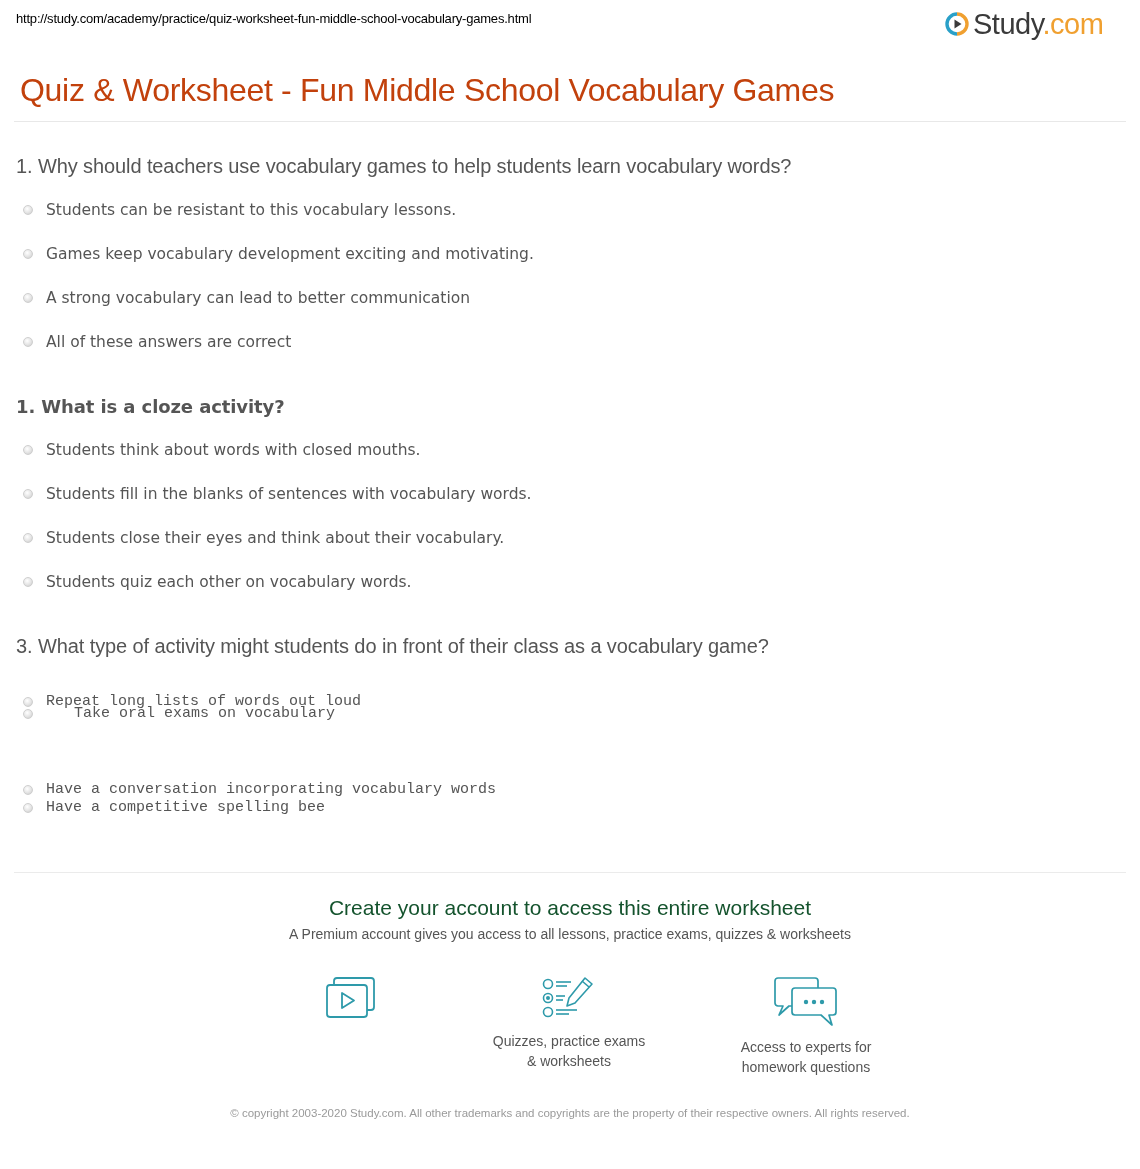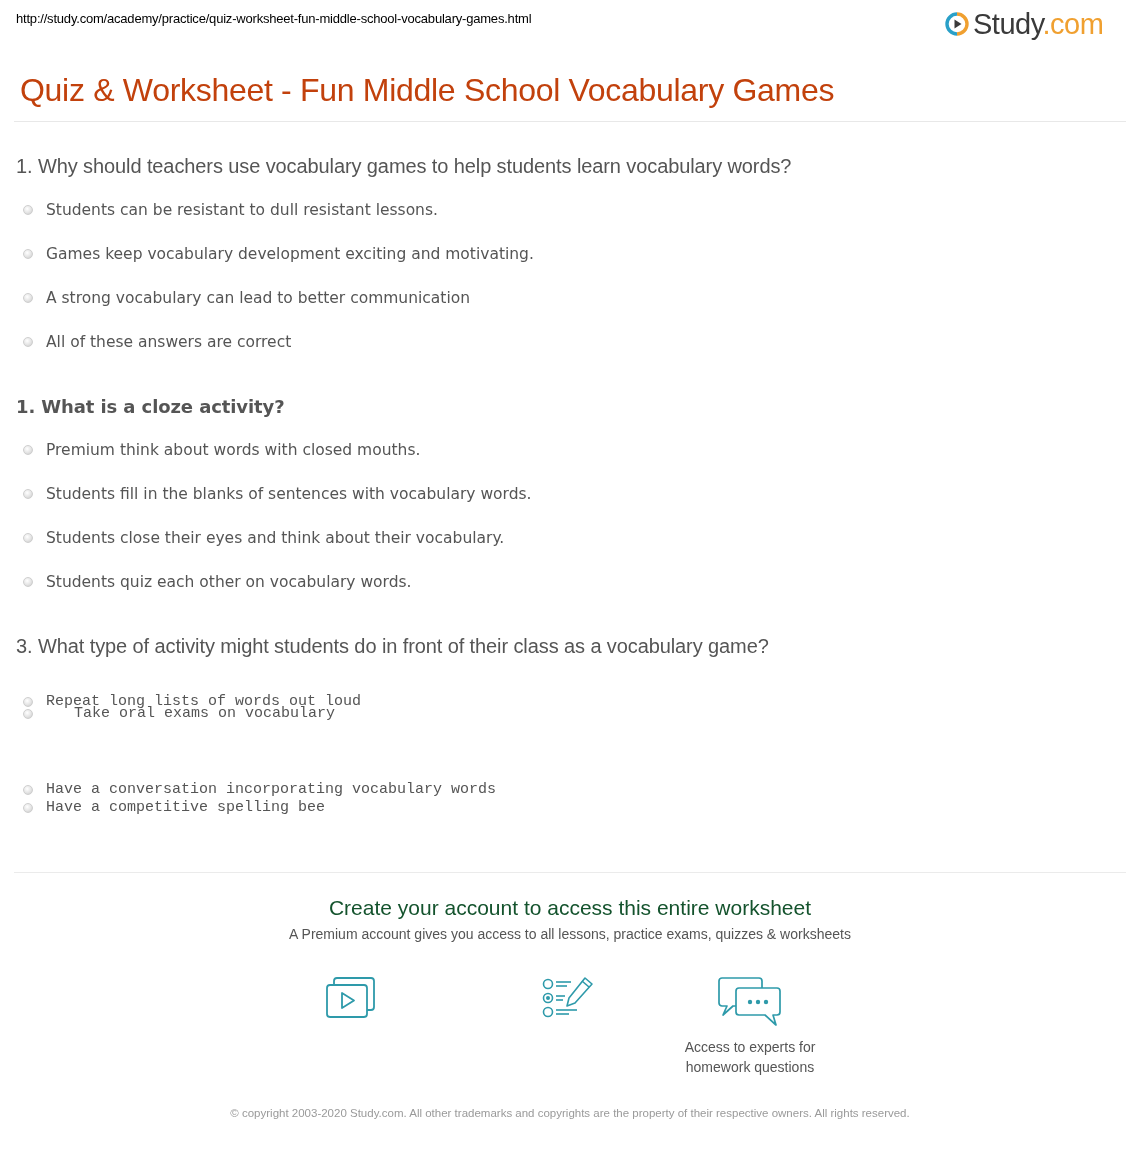--- a/index.html
+++ b/index.html
@@ -90,39 +90,39 @@
   </svg>
   <span class="logo-text"><span>Study</span><span class="dot">.com</span></span>
 </div>
 
 <h1 class="page-title">Quiz &amp; Worksheet - Fun Middle School Vocabulary Games</h1>
 <div class="divider-top"></div>
 
 <h2 class="question" style="top:155px;">1. Why should teachers use vocabulary games to help students learn vocabulary words?</h2>
 <label class="option" style="top:201px;">
     <span class="radio"></span>
-    <span>Students can be resistant to dull resistant lessons.</span>
+    <span>Students can be resistant to this vocabulary lessons.</span>
   </label>
 <label class="option" style="top:245px;">
     <span class="radio"></span>
     <span>Games keep vocabulary development exciting and motivating.</span>
   </label>
 <label class="option" style="top:289px;">
     <span class="radio"></span>
     <span>A strong vocabulary can lead to better communication</span>
   </label>
 <label class="option" style="top:333px;">
     <span class="radio"></span>
     <span>All of these answers are correct</span>
   </label>
 
 <h2 class="question bold" style="top:396px;">1. What is a cloze activity?</h2>
 <label class="option" style="top:441px;">
     <span class="radio"></span>
-    <span>Premium think about words with closed mouths.</span>
+    <span>Students think about words with closed mouths.</span>
   </label>
 <label class="option" style="top:485px;">
     <span class="radio"></span>
     <span>Students fill in the blanks of sentences with vocabulary words.</span>
   </label>
 <label class="option" style="top:529px;">
     <span class="radio"></span>
     <span>Students close their eyes and think about their vocabulary.</span>
   </label>
 <label class="option" style="top:573px;">
@@ -169,23 +169,27 @@
     <circle cx="9" cy="37" r="4.5" fill="none" stroke="#2e9aaa" stroke-width="1.6"></circle>
     <line x1="17" y1="7" x2="32" y2="7" stroke="#2e9aaa" stroke-width="1.6"></line>
     <line x1="17" y1="11" x2="28" y2="11" stroke="#2e9aaa" stroke-width="1.6"></line>
     <line x1="17" y1="21" x2="26" y2="21" stroke="#2e9aaa" stroke-width="1.6"></line>
     <line x1="17" y1="25" x2="24" y2="25" stroke="#2e9aaa" stroke-width="1.6"></line>
     <line x1="17" y1="35" x2="38" y2="35" stroke="#2e9aaa" stroke-width="1.6"></line>
     <line x1="17" y1="39" x2="30" y2="39" stroke="#2e9aaa" stroke-width="1.6"></line>
     <path d="M46 3 L53 9 L36 28 L28 31 L30 23 Z" fill="none" stroke="#2e9aaa" stroke-width="1.6" stroke-linejoin="round"></path>
     <line x1="43" y1="6" x2="50" y2="12" stroke="#2e9aaa" stroke-width="1.6"></line>
   </svg>
-</div>
-
-<div class="feature" style="left:650px;">
+  <div class="feature-label">
+    <div>Quizzes, practice exams</div>
+    <div>&amp; worksheets</div>
+  </div>
+</div>
+
+<div class="feature" style="left:706px;">
   <svg width="66" height="52" viewBox="0 0 66 52">
     <path d="M5 3 H42 a3 3 0 0 1 3 3 V28 a3 3 0 0 1 -3 3 H16 L6 40 L10 31 H5 a3 3 0 0 1 -3 -3 V6 a3 3 0 0 1 3 -3 Z" fill="#fff" stroke="#2e9aaa" stroke-width="1.7" stroke-linejoin="round"></path>
     <path d="M22 13 H60 a3 3 0 0 1 3 3 V37 a3 3 0 0 1 -3 3 H56 L59 50 L48 40 H22 a3 3 0 0 1 -3 -3 V16 a3 3 0 0 1 3 -3 Z" fill="#fff" stroke="#2e9aaa" stroke-width="1.7" stroke-linejoin="round"></path>
     <circle cx="33" cy="27" r="2.2" fill="#2e9aaa"></circle>
     <circle cx="41" cy="27" r="2.2" fill="#2e9aaa"></circle>
     <circle cx="49" cy="27" r="2.2" fill="#2e9aaa"></circle>
   </svg>
   <div class="feature-label">
     <div>Access to experts for</div>
     <div>homework questions</div>

